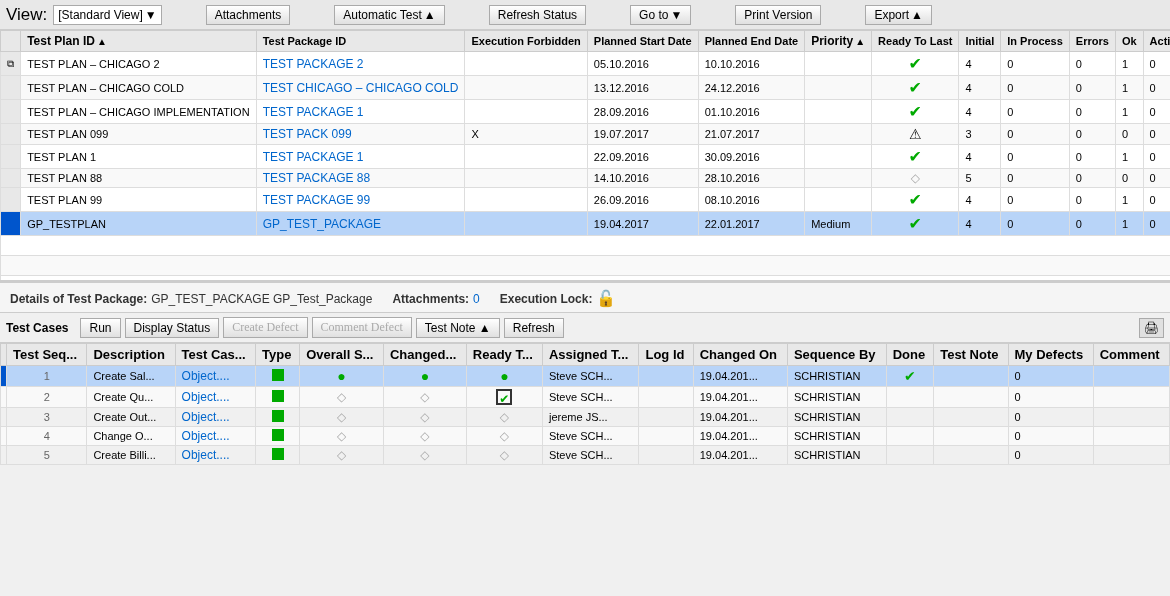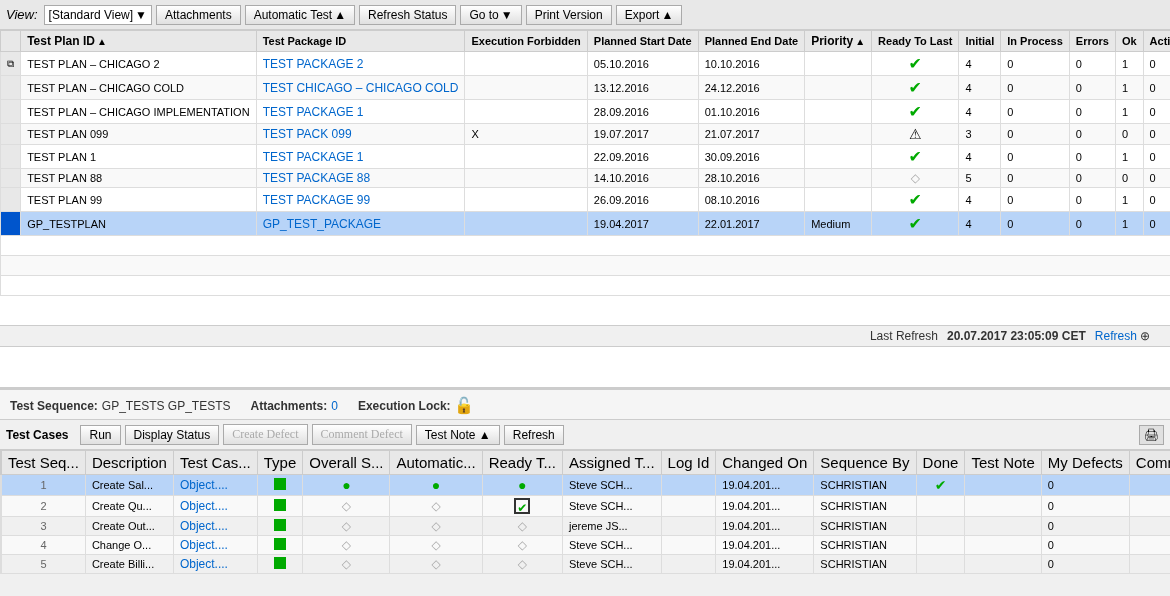--- a/index.html
+++ b/index.html
@@ -3,34 +3,34 @@
   <meta charset="utf-8">
   <style>
     * { box-sizing: border-box; margin: 0; padding: 0; font-family: Arial, sans-serif; font-size: 12px; }
     body { background: #f0f0f0; width: 1170px; height: 596px; overflow: hidden; }
 
     
     .top-toolbar {
       display: flex; align-items: center; padding: 4px 6px; background: #e8e8e8;
       border-bottom: 1px solid #ccc; gap: 4px; height: 30px;
     }
-    .view-label { margin-right: 2px; font-size: 13px; font-style: italic; }
+    .view-label { margin-right: 2px; font-size: 17px; }
     .view-select {
       border: 1px solid #aaa; background: #fff; padding: 2px 4px; font-size: 12px;
       display: flex; align-items: center; gap: 2px; cursor: pointer;
     }
     .toolbar-btn {
       border: 1px solid #aaa; background: linear-gradient(to bottom, #fff, #e0e0e0);
-      padding: 2px 8px; font-size: 12px; cursor: pointer; display: flex; align-items: center; gap: 2px;
+      padding: 2px 8px; font-size: 12px; cursor: pointer; display: flex; align-items: center; gap: 2px; margin-left: 40px;
     }
 
     
     .main-table-area {
       background: #fff; border-bottom: 2px solid #ccc;
-      height: 359px; overflow: hidden;
+      height: 252px; overflow: hidden;
     }
     .data-table { width: 100%; border-collapse: collapse; }
     .data-table th {
       background: #e8e8e8; border: 1px solid #ccc; padding: 3px 6px;
       text-align: left; font-weight: bold; font-size: 11px; white-space: nowrap; position: sticky; top: 0;
     }
     .data-table td {
       border: 1px solid #ddd; padding: 2px 6px; font-size: 11px; white-space: nowrap;
     }
     .data-table tr:nth-child(even) { background: #f9f9f9; }
@@ -63,21 +63,21 @@
       border: 1px solid #aaa; background: linear-gradient(to bottom, #fff, #e0e0e0);
       padding: 2px 8px; font-size: 12px; cursor: pointer;
     }
     .action-btn.disabled { color: #aaa; cursor: default; font-family: Liberation Serif, serif; }
 
     
     .bottom-table-wrapper { overflow: auto; height: 155px; }
     .bottom-table { width: 100%; border-collapse: collapse; }
     .bottom-table th {
       background: #e8e8e8; border: 1px solid #ccc; padding: 3px 6px;
-      text-align: left; font-weight: normal; font-size: 15px; white-space: nowrap;
+      text-align: left; font-weight: bold; font-size: 13px; white-space: nowrap;
     }
     .bottom-table td {
       border: 1px solid #ddd; padding: 2px 6px; font-size: 11px; white-space: nowrap;
     }
     .bottom-table tr:nth-child(even) { background: #f9f9f9; }
     .bottom-table tr.selected-row { background: #b8d4f8; }
 
     
     .row-num { color: #666; text-align: center; }
 
@@ -283,22 +283,22 @@
   <div class="status-bar">
     <span>Last Refresh</span>
     <span style="font-weight:bold; margin: 0 6px;">20.07.2017 23:05:09 CET</span>
     <span class="refresh-link">Refresh</span>
     <span>⊕</span>
   </div>
 </div>
 
 <div class="details-panel">
   <div class="detail-item">
-    <span class="detail-label">Test Sequence:</span>
-    <span class="detail-value">GP_TESTS GP_TESTS</span>
+    <span class="detail-label">Details of Test Package:</span>
+    <span class="detail-value">GP_TEST_PACKAGE GP_Test_Package</span>
   </div>
   <div class="detail-item">
     <span class="detail-label">Attachments:</span>
     <span class="attach-count detail-link">0</span>
   </div>
   <div class="detail-item">
     <span class="detail-label">Execution Lock:</span>
     <span class="lock-icon">🔓</span>
   </div>
 </div>
@@ -322,21 +322,21 @@
 <div class="bottom-table-wrapper">
   <table class="bottom-table">
     <thead>
       <tr>
         <th style="width:6px; padding:0;"></th>
         <th>Test Seq...</th>
         <th>Description</th>
         <th>Test Cas...</th>
         <th>Type</th>
         <th>Overall S...</th>
-        <th>Automatic...</th>
+        <th>Changed...</th>
         <th>Ready T...</th>
         <th>Assigned T...</th>
         <th>Log Id</th>
         <th>Changed On</th>
         <th>Sequence By</th>
         <th>Done</th>
         <th>Test Note</th>
         <th>My Defects</th>
         <th>Comment</th>
       </tr>

